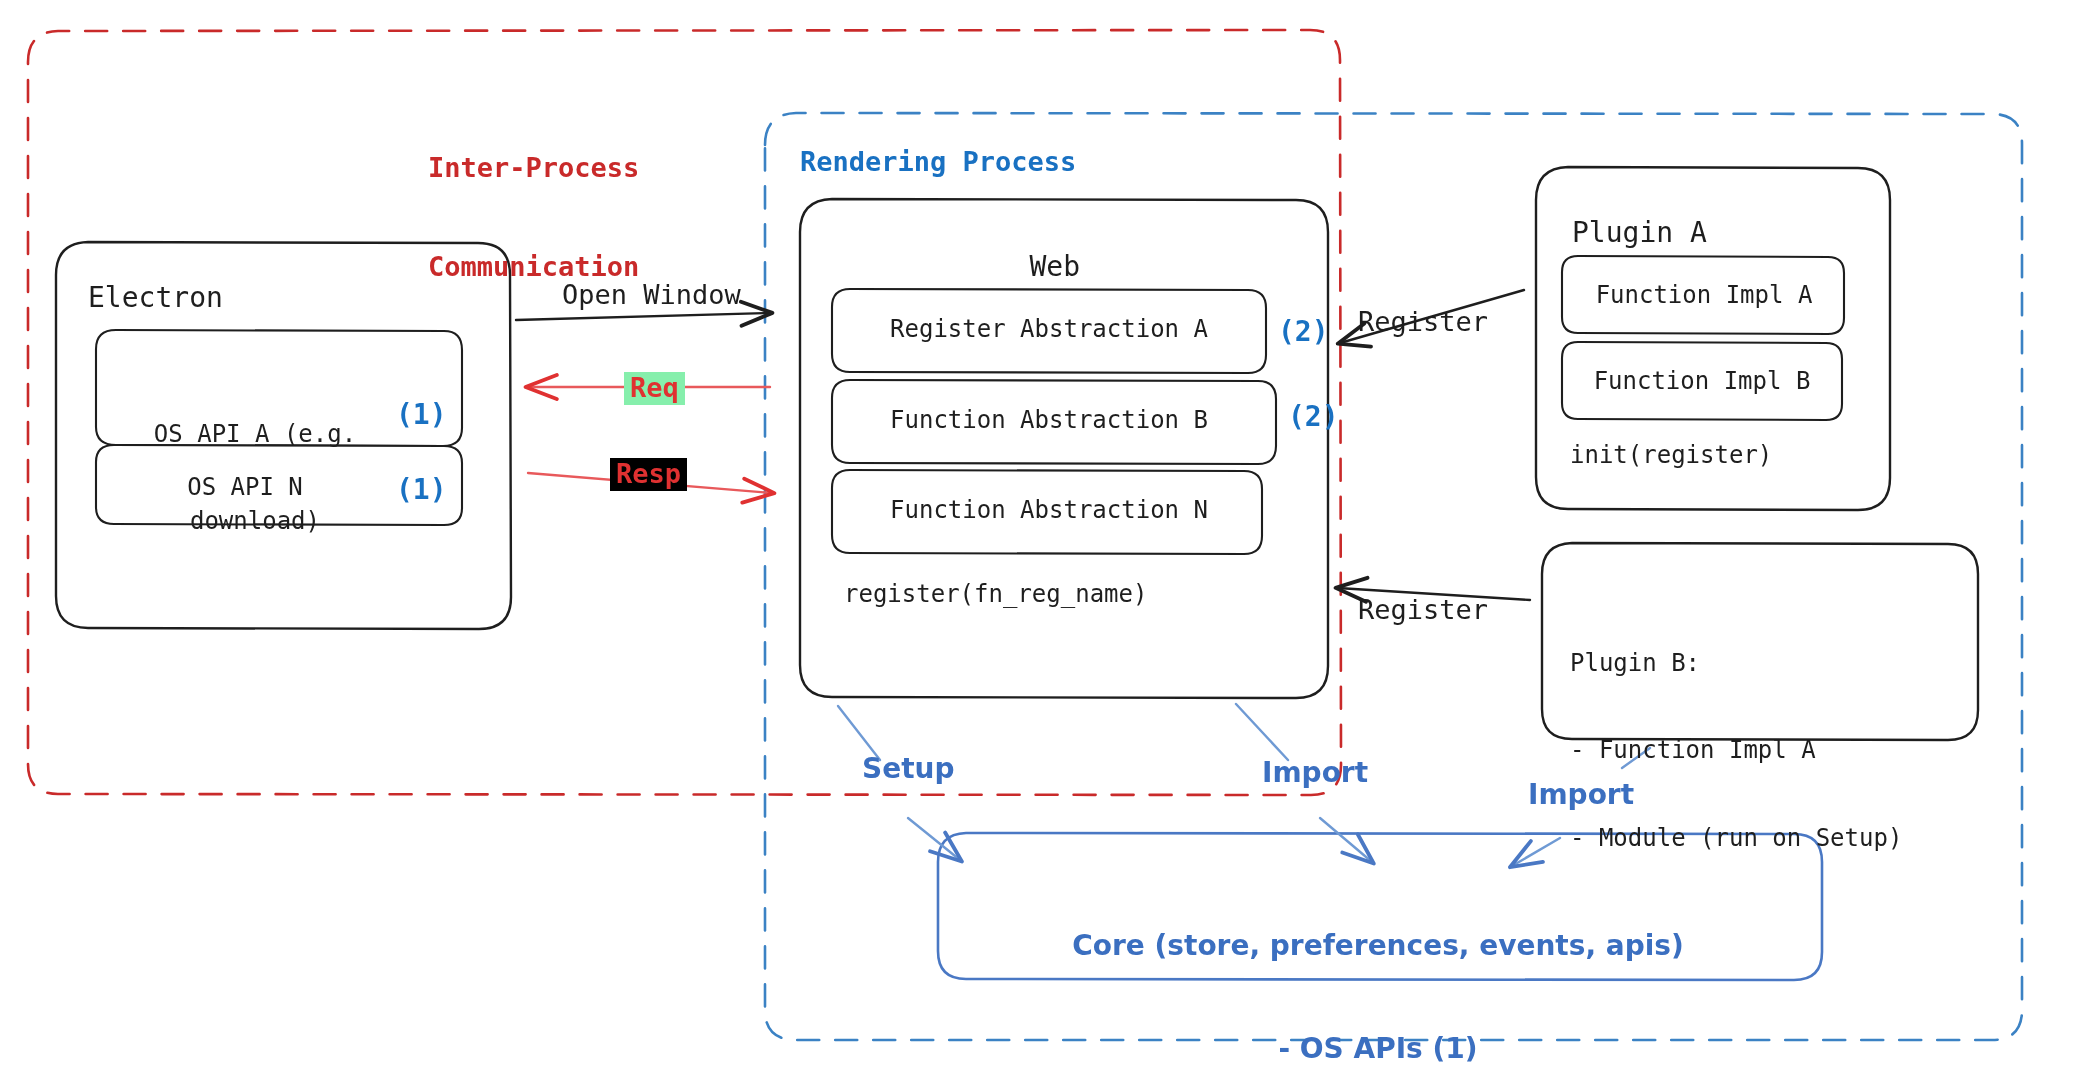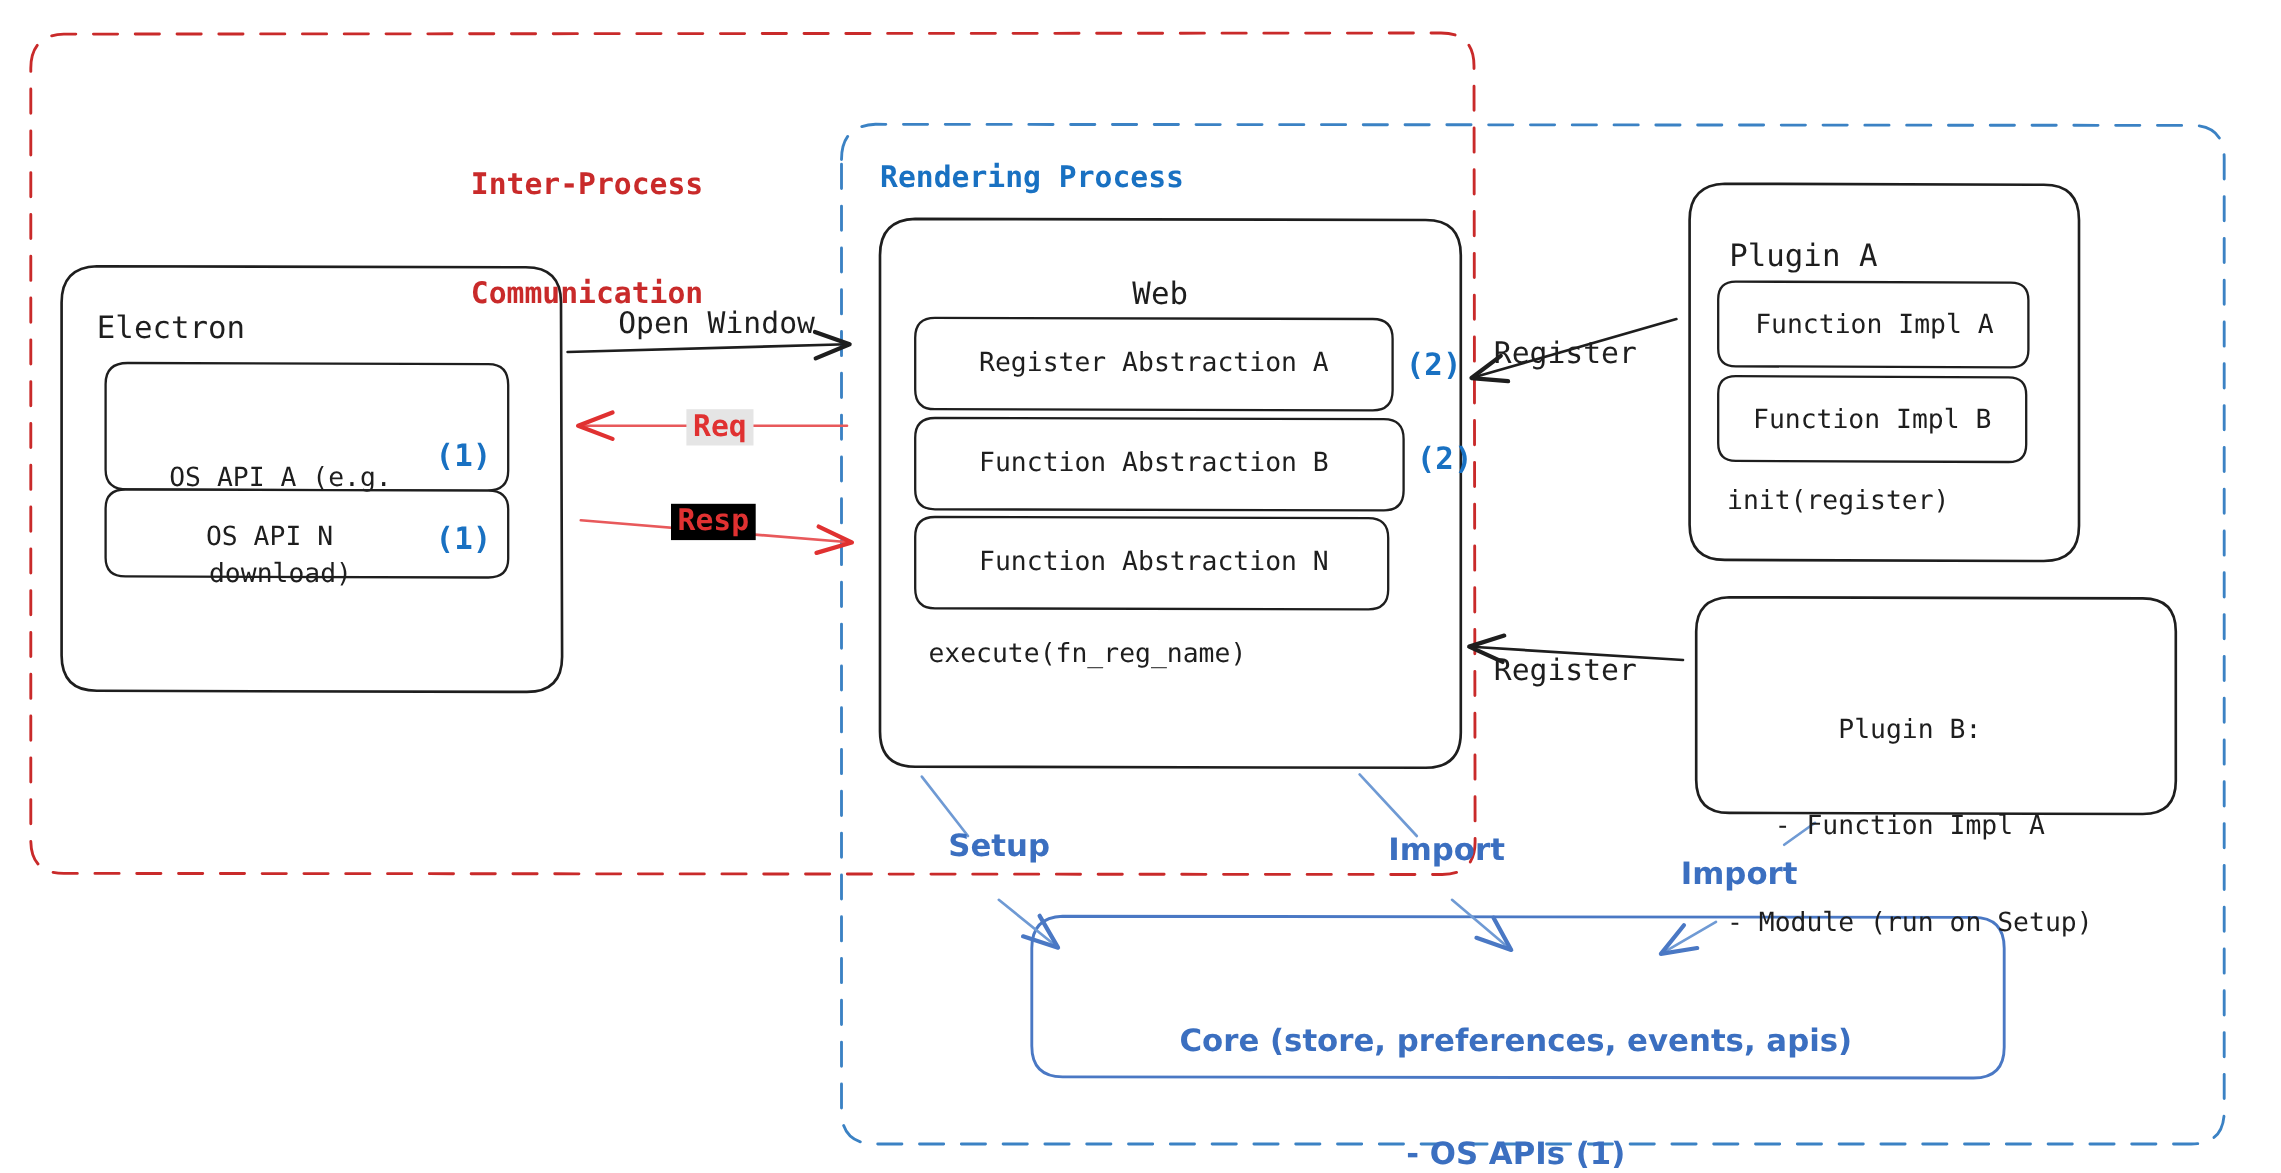--- a/index.html
+++ b/index.html
@@ -27,21 +27,21 @@
     pointer-events: none;
   }
   .lbl {
     position: absolute;
     white-space: pre;
     font-family: "DejaVu Sans Mono", monospace;
     color: #1e1e1e;
     line-height: 1.22;
   }
   .ctr { text-align: center; }
-  .lft { text-align: center; }
+  .lft { text-align: left; }
 
   
   .t-group   { font-size: 27px; }
   .t-box     { font-size: 28px; }
   .t-inner   { font-size: 24px; }
   .t-edge    { font-size: 27px; }
   .t-num     { font-size: 28px; font-weight: 700; }
   .t-core    { font-size: 28px; font-weight: 700; font-family: "DejaVu Sans", sans-serif; }
   .t-setup   { font-size: 28px; font-weight: 700; font-family: "DejaVu Sans", sans-serif; }
 
@@ -161,21 +161,21 @@
   <div class="lbl t-box c-dark ctr" style="left:890px; top:250px; width:190px;text-align:right;">Web</div>
 
   <div class="lbl t-inner c-dark ctr" style="left:842px; top:315px; width:414px;">Register Abstraction A</div>
   <div class="lbl t-num c-blue" style="left:1278px; top:315px;">(2)</div>
 
   <div class="lbl t-inner c-dark ctr" style="left:842px; top:406px; width:414px;">Function Abstraction B</div>
   <div class="lbl t-num c-blue" style="left:1288px; top:400px;">(2)</div>
 
   <div class="lbl t-inner c-dark ctr" style="left:842px; top:496px; width:414px;">Function Abstraction N</div>
 
-  <div class="lbl t-inner c-dark lft" style="left:844px; top:580px;">execute(fn_reg_name)</div>
+  <div class="lbl t-inner c-dark lft" style="left:844px; top:580px;">register(fn_reg_name)</div>
 
   <div class="lbl t-box c-dark lft" style="left:1572px; top:216px;">Plugin A</div>
 
   <div class="lbl t-inner c-dark ctr" style="left:1568px; top:281px; width:272px;">Function Impl A</div>
 
   <div class="lbl t-inner c-dark ctr" style="left:1566px; top:367px; width:272px;">Function Impl B</div>
 
   <div class="lbl t-inner c-dark lft" style="left:1570px; top:441px;">init(register)</div>
 
   <div class="lbl t-inner c-dark lft" style="left:1570px; top:590px;">
@@ -185,21 +185,21 @@
   </div>
 
   <div class="lbl t-core c-blue ctr" style="left:950px; top:861px; width:856px; color:#3b6fc0;">
     <div>Core (store, preferences, events, apis)</div>
     <div>- OS APIs (1)</div>
     
   </div>
 
   <div class="lbl t-edge c-dark lft" style="left:562px; top:279px;">Open Window</div>
 
-  <div class="lbl t-edge lft" style="left:624px; top:372px; color:#e03131; font-weight:700; background:#e5e5e5; padding:0 6px;">Req</div>
+  <div class="lbl t-edge lft" style="left:624px; top:372px; color:#e03131; font-weight:700; background:#86efac; padding:0 6px;">Req</div>
 
   <div class="lbl t-edge lft" style="left:610px; top:458px; color:#e03131; font-weight:700; background:#000000; padding:0 6px;">Resp</div>
 
   <div class="lbl t-edge c-dark lft" style="left:1358px; top:306px;">Register</div>
 
   <div class="lbl t-edge c-dark lft" style="left:1358px; top:594px;">Register</div>
 
   <div class="lbl t-setup lft" style="left:862px; top:752px; color:#3b6fc0;">Setup</div>
 
   <div class="lbl t-setup lft" style="left:1262px; top:756px; color:#3b6fc0;">Import</div>

